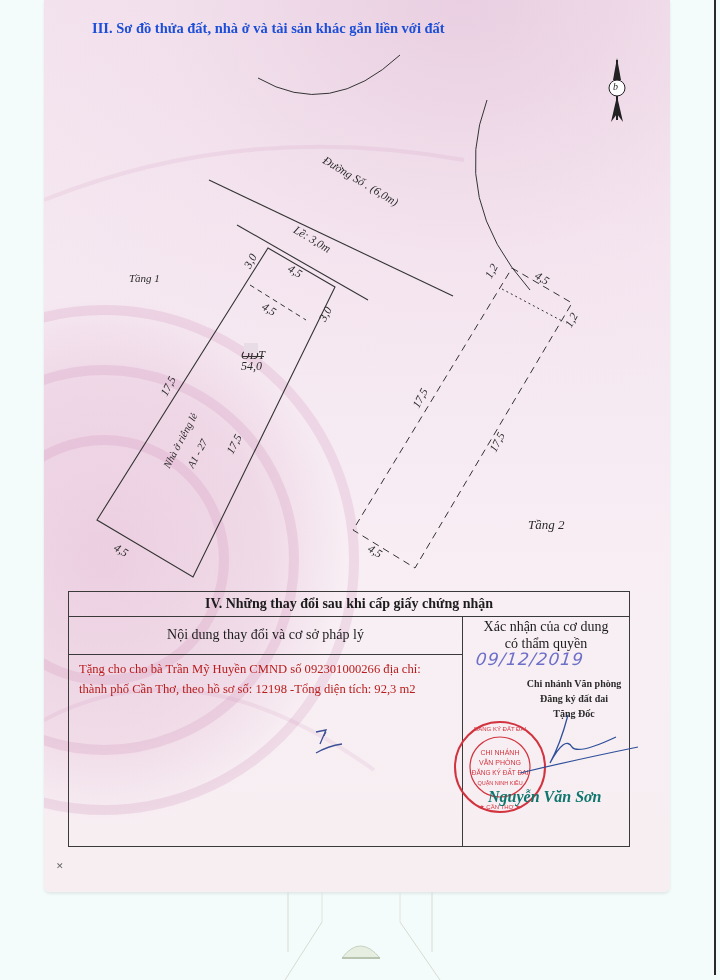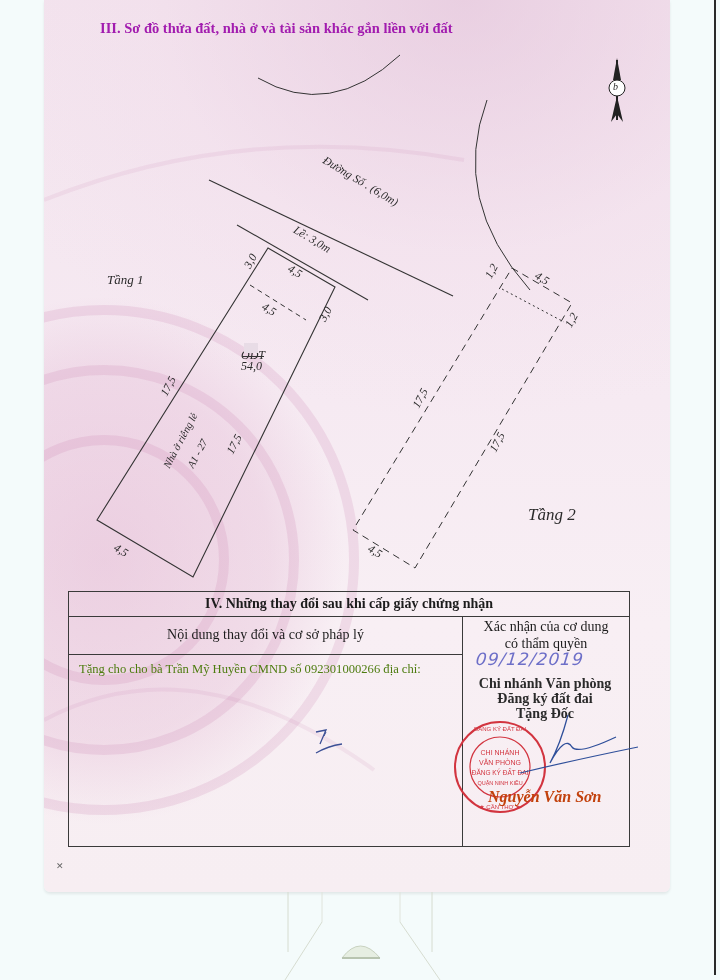--- a/index.html
+++ b/index.html
@@ -15,22 +15,22 @@
       radial-gradient(ellipse 300px 330px at 60px 560px, rgba(214,150,190,0.35) 0%, rgba(214,150,190,0.22) 55%, rgba(214,150,190,0) 80%),
       radial-gradient(ellipse 520px 420px at 420px 0px, rgba(225,190,215,0.55) 0%, rgba(240,215,232,0.25) 60%, rgba(245,225,238,0) 100%),
       linear-gradient(180deg,#f3e4ee 0%,#f6eaf2 45%,#f8eff4 70%,#f7eef2 100%);
     border-radius:0 0 6px 6px;
     box-shadow:0 2px 3px rgba(0,0,0,0.08);
   }
   .pink-wash {
     position:absolute; left:0; top:0; width:626px; height:892px; pointer-events:none;
   }
   .title {
-    position:absolute; left:100px; top:20px;
-    font-weight:bold; font-size:14.5px; color:#a21caf; white-space:nowrap;
+    position:absolute; left:92px; top:20px;
+    font-weight:bold; font-size:14.5px; color:#1d4ed8; white-space:nowrap;
   }
   svg.drawing { position:absolute; left:0; top:0; width:720px; height:600px; }
   .lbl {
     position:absolute; font-style:italic; font-size:11.5px; color:#2a2a2a; white-space:nowrap;
     transform-origin:center center;
   }
   
   .sec4 {
     position:absolute; left:68px; top:591px; width:562px; height:256px;
     border:1px solid #3a3a3a; box-sizing:border-box;
@@ -43,34 +43,34 @@
     position:absolute; left:0; top:24px; width:393px; height:38px; border-bottom:1px solid #3a3a3a;
     text-align:center; font-size:14px; line-height:38px; color:#1c1c1c;font-family:Liberation Serif, serif;
   }
   .sec4 .vline { position:absolute; left:393px; top:24px; width:1px; height:231px; background:#3a3a3a; }
   .sec4 .col-right-h {
     position:absolute; left:394px; top:26px; width:166px; text-align:center;
     font-size:14px; line-height:17px; color:#1c1c1c;
   }
   .sec4 .content {
     position:absolute; left:10px; top:67px; width:380px;
-    font-size:12.6px; line-height:20px; color:#4d7c0f;
+    font-size:12.6px; line-height:20px; color:#b91c1c;
   }
   .date {
     position:absolute; left:476px; top:649px; font-family:"DejaVu Sans",sans-serif;
     font-size:17px; color:#6d6fc8; letter-spacing:1px; font-style:italic; transform:skewX(-6deg);
   }
   .org {
     position:absolute; left:462px; top:676px; width:166px; text-align:center;
-    font-weight:bold; font-size:14px; line-height:15px; color:#2a2a2a;
+    font-weight:bold; font-size:10px; line-height:15px; color:#2a2a2a;padding-left:29px;
   }
   .stamp { position:absolute; left:452px; top:719px; width:96px; height:96px; }
   .signer {
     position:absolute; left:488px; top:788px; font-family:"Liberation Serif",serif;
-    font-style:italic; font-weight:bold; font-size:16px; color:#c2410c; white-space:nowrap;
+    font-style:italic; font-weight:bold; font-size:16px; color:#0f766e; white-space:nowrap;
   }
   .sig { position:absolute; left:520px; top:715px; width:120px; height:60px; }
   .initials { position:absolute; left:312px; top:728px; width:40px; height:26px; }
   
   .holder { position:absolute; left:0; top:892px; width:720px; height:88px; }
   .corner-x { position:absolute; left:56px; top:861px; font-size:9px; color:#666; }
 </style>
 </head>
 <body>
 
@@ -111,53 +111,54 @@
     <line x1="617" y1="60" x2="617" y2="120" stroke="#222" stroke-width="2"></line>
     <circle cx="617" cy="88" r="8" fill="#fff" stroke="#222" stroke-width="1"></circle>
     <path d="M617 96 L611 122 L617 114 L623 122 Z" fill="#222"></path>
   </g>
 </svg>
 <span class="lbl" style="left:613px;top:81px;font-size:10px;">b</span>
 
 <span class="lbl" style="left:318px;top:175px;transform:rotate(31deg);">Đường Số . (6,0m)</span>
 <span class="lbl" style="left:292px;top:233px;transform:rotate(31deg);">Lề: 3,0m</span>
 
-<span class="lbl" style="left:107px;top:272px;font-size:13px;">Tầng 1</span>
+<span class="lbl" style="left:129px;top:272px;font-size:11px;">Tầng 1</span>
 <span class="lbl" style="left:243px;top:255px;transform:rotate(-62deg);">3,0</span>
 <span class="lbl" style="left:288px;top:265px;transform:rotate(31deg);">4,5</span>
 <span class="lbl" style="left:262px;top:303px;transform:rotate(31deg);">4,5</span>
 <span class="lbl" style="left:318px;top:308px;transform:rotate(-62deg);">3,0</span>
 <span class="lbl" style="left:210px;top:348px;font-size:12px;margin-left:31px;">ODT</span>
 <span style="position:absolute;left:242px;top:356px;width:22px;height:1px;background:#333;"></span>
 <span style="position:absolute;left:244px;top:343px;width:14px;height:10px;background:#e8dce6;"></span>
 <span class="lbl" style="left:241px;top:359px;font-size:12px;">54,0</span>
 <span class="lbl" style="left:158px;top:380px;transform:rotate(-62deg);">17,5</span>
 <span class="lbl" style="left:224px;top:438px;transform:rotate(-62deg);">17,5</span>
 <span class="lbl" style="left:150px;top:435px;transform:rotate(-62deg);font-size:10.5px;">Nhà ở riêng lẻ</span>
 <span class="lbl" style="left:182px;top:448px;transform:rotate(-62deg);font-size:10.5px;">A1 - 27</span>
 <span class="lbl" style="left:114px;top:544px;transform:rotate(31deg);">4,5</span>
 
 <span class="lbl" style="left:484px;top:265px;transform:rotate(-62deg);">1,2</span>
 <span class="lbl" style="left:535px;top:272px;transform:rotate(31deg);">4,5</span>
 <span class="lbl" style="left:564px;top:314px;transform:rotate(-62deg);">1,2</span>
 <span class="lbl" style="left:410px;top:392px;transform:rotate(-62deg);">17,5</span>
 <span class="lbl" style="left:487px;top:436px;transform:rotate(-62deg);">17,5</span>
 <span class="lbl" style="left:368px;top:545px;transform:rotate(31deg);">4,5</span>
-<span class="lbl" style="left:528px;top:505px;font-size:17px;">Tầng 2</span>
+<span class="lbl" style="left:528px;top:517px;font-size:13px;">Tầng 2</span>
 
 <div class="sec4">
   <div class="hdr">IV. Những thay đổi sau khi cấp giấy chứng nhận</div>
   <div class="col-left-h">Nội dung thay đổi và cơ sở pháp lý</div>
   <div class="vline"></div>
   <div class="col-right-h">
     <div>Xác nhận của cơ dung</div>
     <div>có thẩm quyền</div>
   </div>
   <div class="content">
     <div>Tặng cho cho bà Trần Mỹ Huyền CMND số 092301000266 địa chỉ:</div>
+    <div>thành phố Cần Thơ, theo hồ sơ số: 12198 -Tổng diện tích: 92,3 m2</div>
   </div>
 </div>
 
 <svg class="initials" viewBox="0 0 40 26">
   <path d="M4 4 L14 2 L8 16" fill="none" stroke="#3b4f95" stroke-width="1.3"></path>
   <path d="M12 8 L14 4" fill="none" stroke="#3b4f95" stroke-width="1"></path>
   <path d="M4 25 Q 16 18 30 16" fill="none" stroke="#3b4f95" stroke-width="1.3"></path>
 </svg>
 
 <div class="date">09/12/2019</div>

